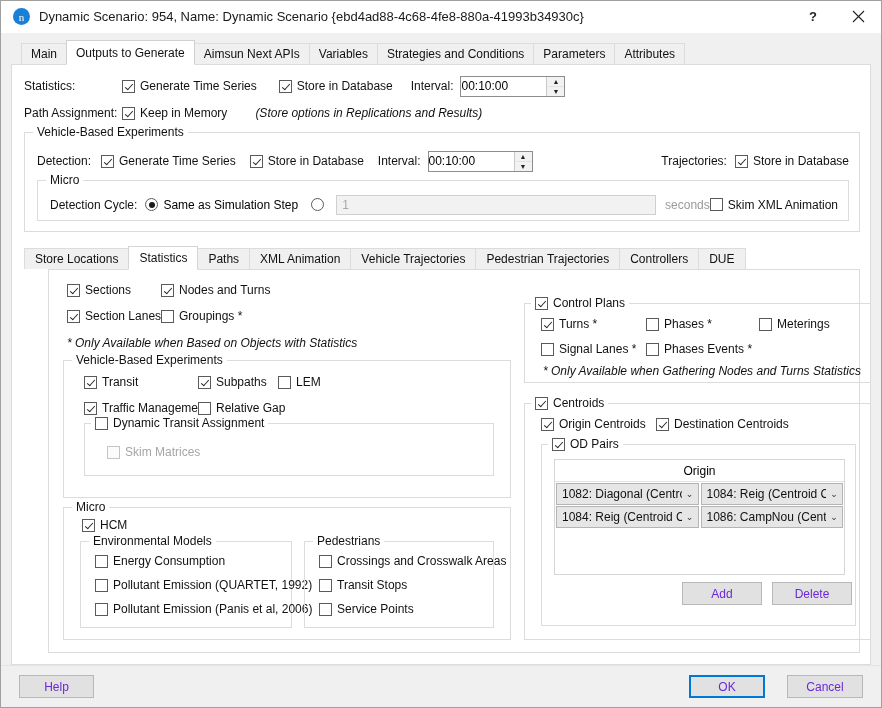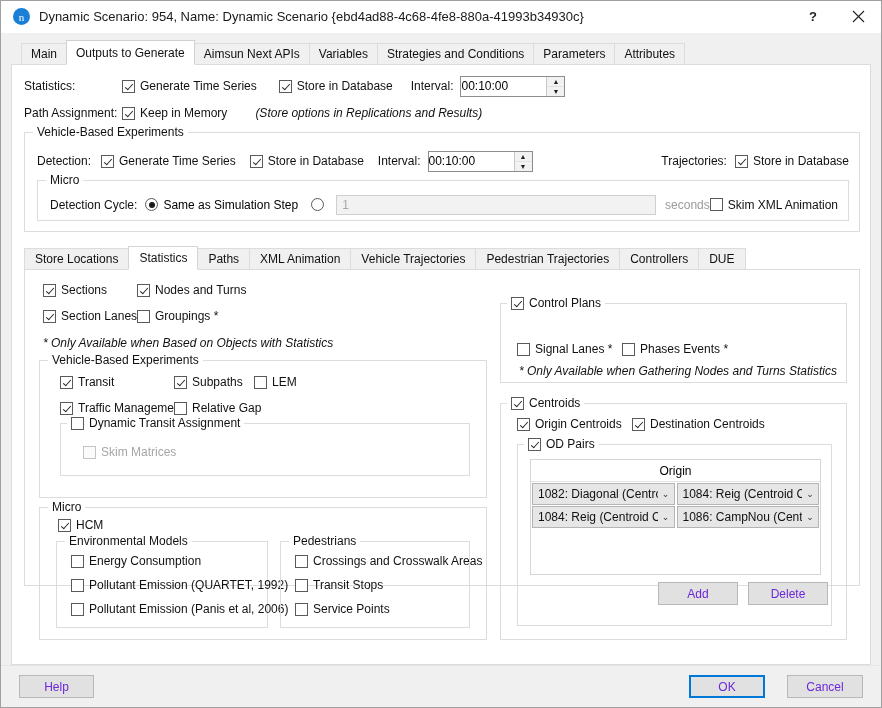--- a/index.html
+++ b/index.html
@@ -501,21 +501,21 @@
         <div class="itab">Store Locations</div>
         <div class="itab active">Statistics</div>
         <div class="itab">Paths</div>
         <div class="itab">XML Animation</div>
         <div class="itab">Vehicle Trajectories</div>
         <div class="itab">Pedestrian Trajectories</div>
         <div class="itab">Controllers</div>
         <div class="itab">DUE</div>
       </div>
 
-      <div class="inner-page" style="height:317px;">
+      <div class="inner-page" style="height:384px;margin-left:24px;">
 
         <div class="row" style="position:absolute; left:18px; top:11px; height:18px;">
           <div class="cb checked" style="width:94px;">
             <span class="box"></span>
             <span>Sections</span>
           </div>
           <div class="cb checked">
             <span class="box"></span>
             <span>Nodes and Turns</span>
           </div>
@@ -622,20 +622,34 @@
             </div>
           </div>
         </div>
 
         <div class="group" style="position:absolute; left:475px; top:33px; width:347px; height:80px;">
           <div class="gtitle" style="left:6px;">
             <span class="cb checked">
               <span class="box"></span>
               <span>Control Plans</span>
             </span>
+          </div>
+          <div class="row" style="position:absolute; left:16px; top:11px; height:18px;">
+            <div class="cb checked" style="width:105px;">
+              <span class="box"></span>
+              <span>Turns *</span>
+            </div>
+            <div class="cb" style="width:113px;">
+              <span class="box"></span>
+              <span>Phases *</span>
+            </div>
+            <div class="cb">
+              <span class="box"></span>
+              <span>Meterings</span>
+            </div>
           </div>
           <div class="row" style="position:absolute; left:16px; top:36px; height:18px;">
             <div class="cb" style="width:105px;">
               <span class="box"></span>
               <span>Signal Lanes *</span>
             </div>
             <div class="cb">
               <span class="box"></span>
               <span>Phases Events *</span>
             </div>

